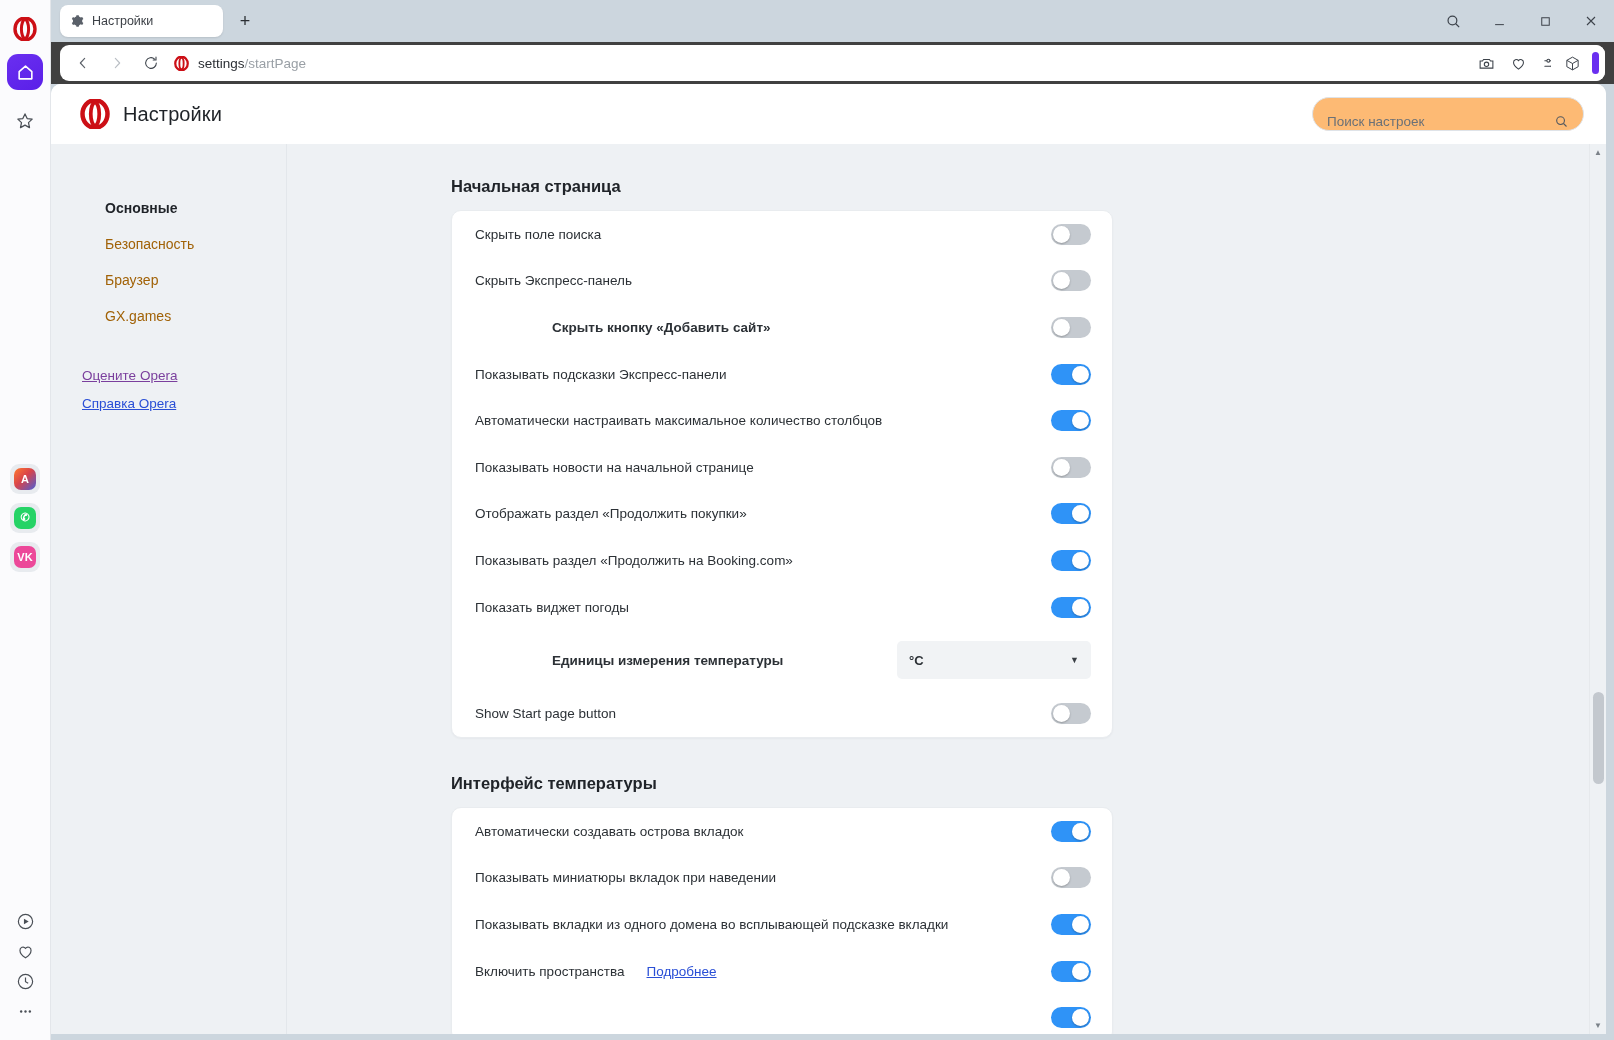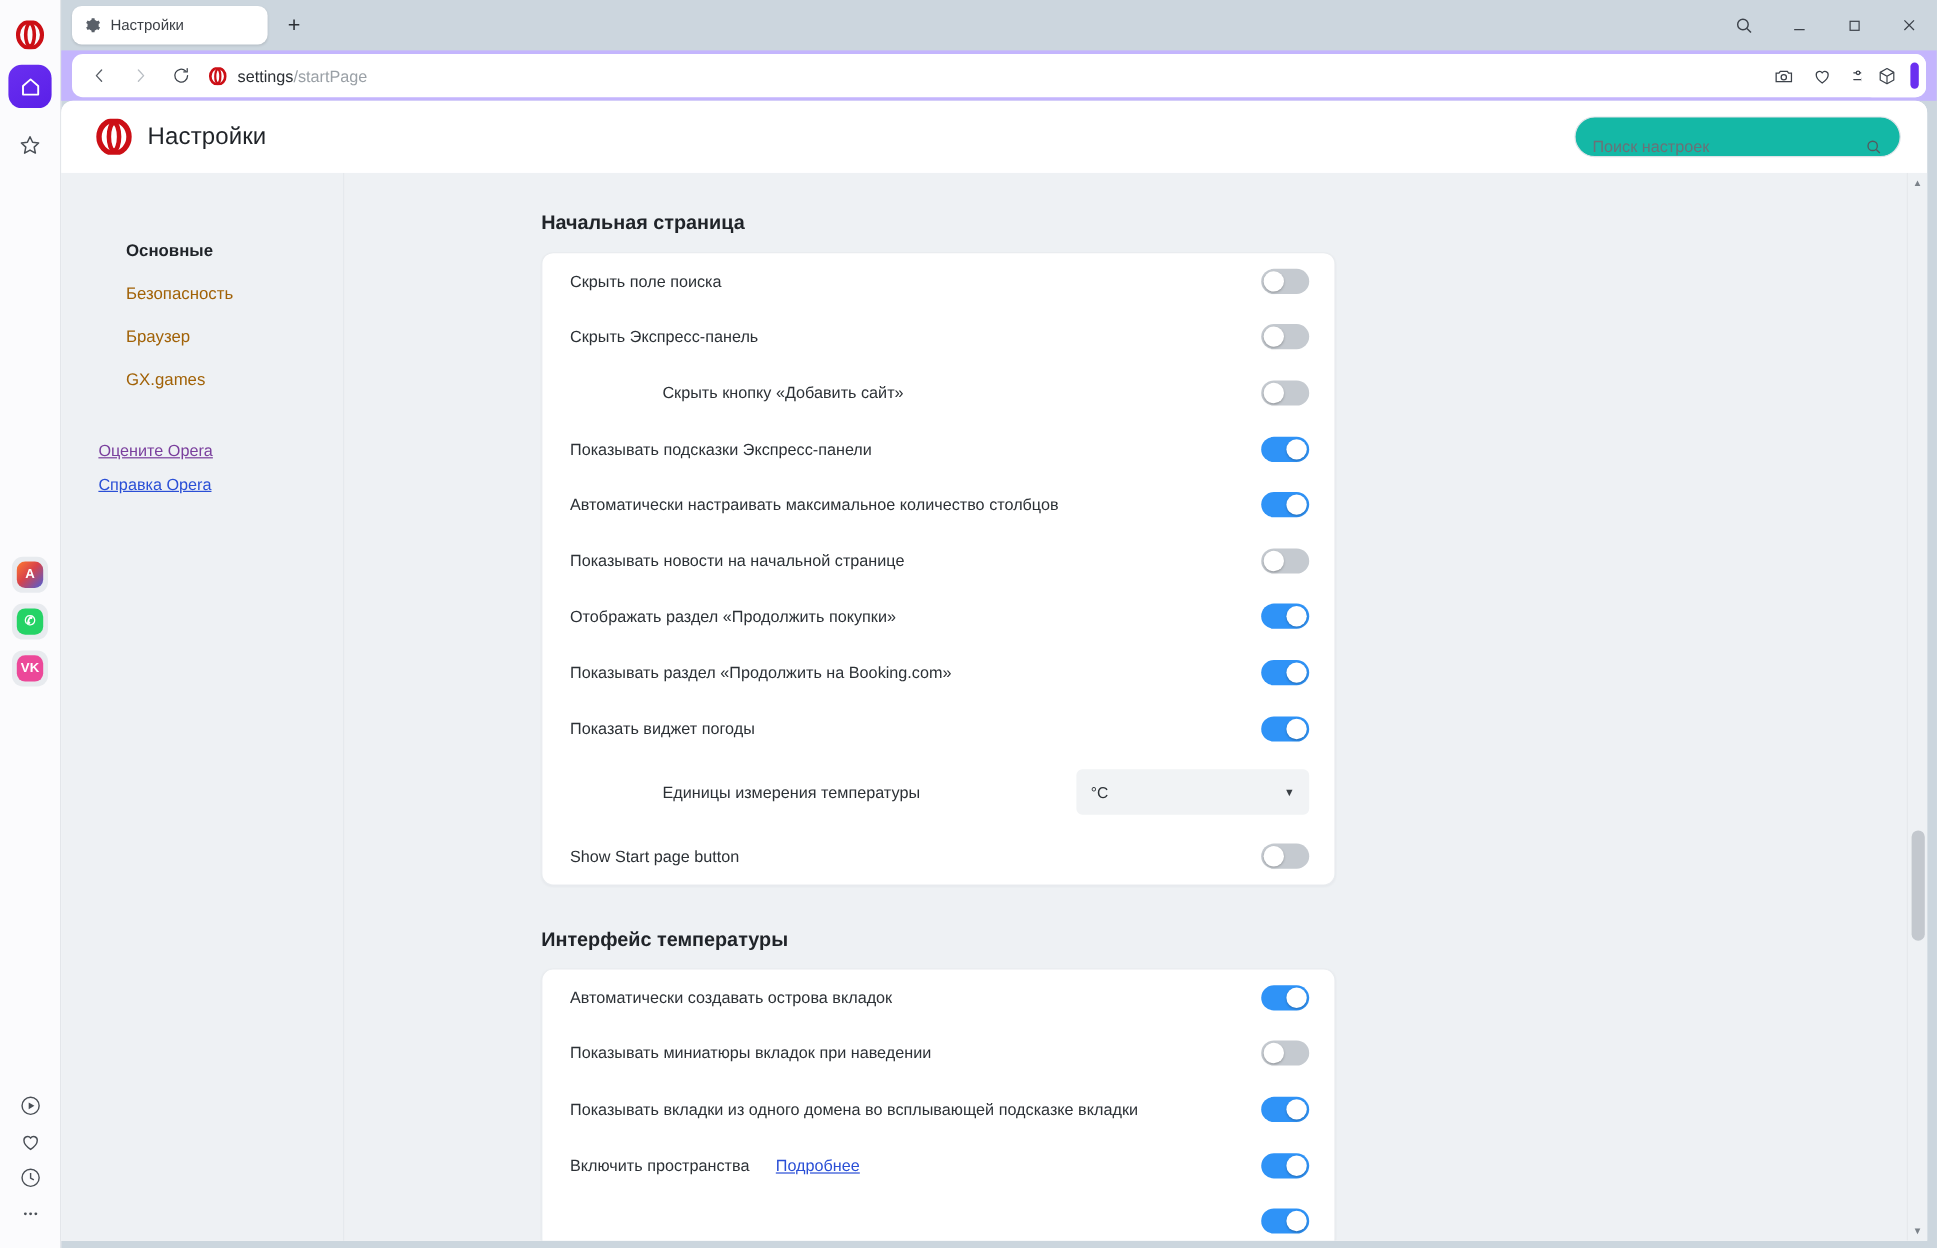--- a/index.html
+++ b/index.html
@@ -59,21 +59,21 @@
     margin-left: 9px; width: 26px; height: 26px; border-radius: 7px;
     display:flex; align-items:center; justify-content:center;
     color:#2b2f34; font-size:18px; line-height:1;
   }
   .win-ctrls { margin-left: auto; display: flex; align-items: center; height: 42px; }
   .win-btn { width: 46px; height: 42px; display:flex; align-items:center; justify-content:center; }
 
   
   .addrbar {
     position: absolute; left: 51px; top: 42px; right: 0; height: 42px;
-    background: #c4b5fd; display:flex; align-items:center;
+    background: #404040; display:flex; align-items:center;
   }
   .addr-pill {
     position:absolute; left: 9px; right: 9px; top: 3px; height: 36px;
     background: #fff; border-radius: 9px; display:flex; align-items:center;
     padding: 0 6px;
   }
   .nav-btn { width: 34px; height: 30px; display:flex; align-items:center; justify-content:center; }
   .url-opera { width: 26px; display:flex; align-items:center; justify-content:center; }
   .url-text { font-size: 13.5px; margin-left: 4px; white-space: nowrap; }
   .url-text .p1 { color: #2b2f34; }
@@ -94,22 +94,22 @@
     background: #fff; border-radius: 10px 10px 0 0; overflow: hidden;
   }
   .pg-header {
     height: 60px; background: #fff; display:flex; align-items:center;
     padding: 0 22px 0 28px; position: relative; z-index: 2;
   }
   .pg-logo { width: 32px; height: 32px; display:flex; align-items:center; justify-content:center; }
   .pg-title { font-size: 20px; color: #1f2328; margin-left: 12px; letter-spacing: .1px; }
   .pg-search {
     margin-left: auto; width: 272px; height: 34px;
-    border: 1px solid #dfe3e8; border-radius: 17px; background: #14b8a6;
-    display: flex; align-items: flex-end; padding: 0 14px;
+    border: 1px solid #dfe3e8; border-radius: 17px; background: #fdba74;
+    display: flex; align-items: flex-start; padding: 16px 14px;
   }
   .pg-search input {
     border: 0; outline: 0; flex: 1 1 auto; font-size: 13.5px;
     color: #4a5056; background: transparent; font-family: inherit;
   }
   .pg-search input::placeholder { color: #6b7177; }
 
   .pg-body { position: absolute; left:0; right:0; top:60px; bottom:0;
     background: #eef1f4; display:flex; }
 
@@ -133,21 +133,21 @@
   .card {
     width: 662px; margin-left: 164px; background: #fff; border-radius: 10px;
     border: 1px solid #e9ecef; box-shadow: 0 1px 2px rgba(16,24,40,.04);
   }
   .row {
     height: 46.6px; display: flex; align-items: center;
     padding: 0 21px 0 23px;
     gap: 14px;
   }
   .row .label { font-size: 13.5px; color: #2c3136; }
-  .row.indent { padding-left: 100px; }
+  .row.indent { padding-left: 100px; font-weight: bold; }
   .row .inline-link { font-size: 13.5px; color: #2a4fd6; text-decoration: underline; margin-left: 8px; }
   .spacer { margin-left: auto; }
 
   
   .tgl { width: 40px; height: 21px; border-radius: 11px; position: relative; flex: 0 0 40px; }
   .tgl.off { background: #c5cad0; }
   .tgl.on  { background: #2f93f7; }
   .tgl .knob {
     position: absolute; top: 2px; width: 17px; height: 17px; border-radius: 50%;
     background: #fff; box-shadow: 0 1px 2px rgba(0,0,0,.25);

